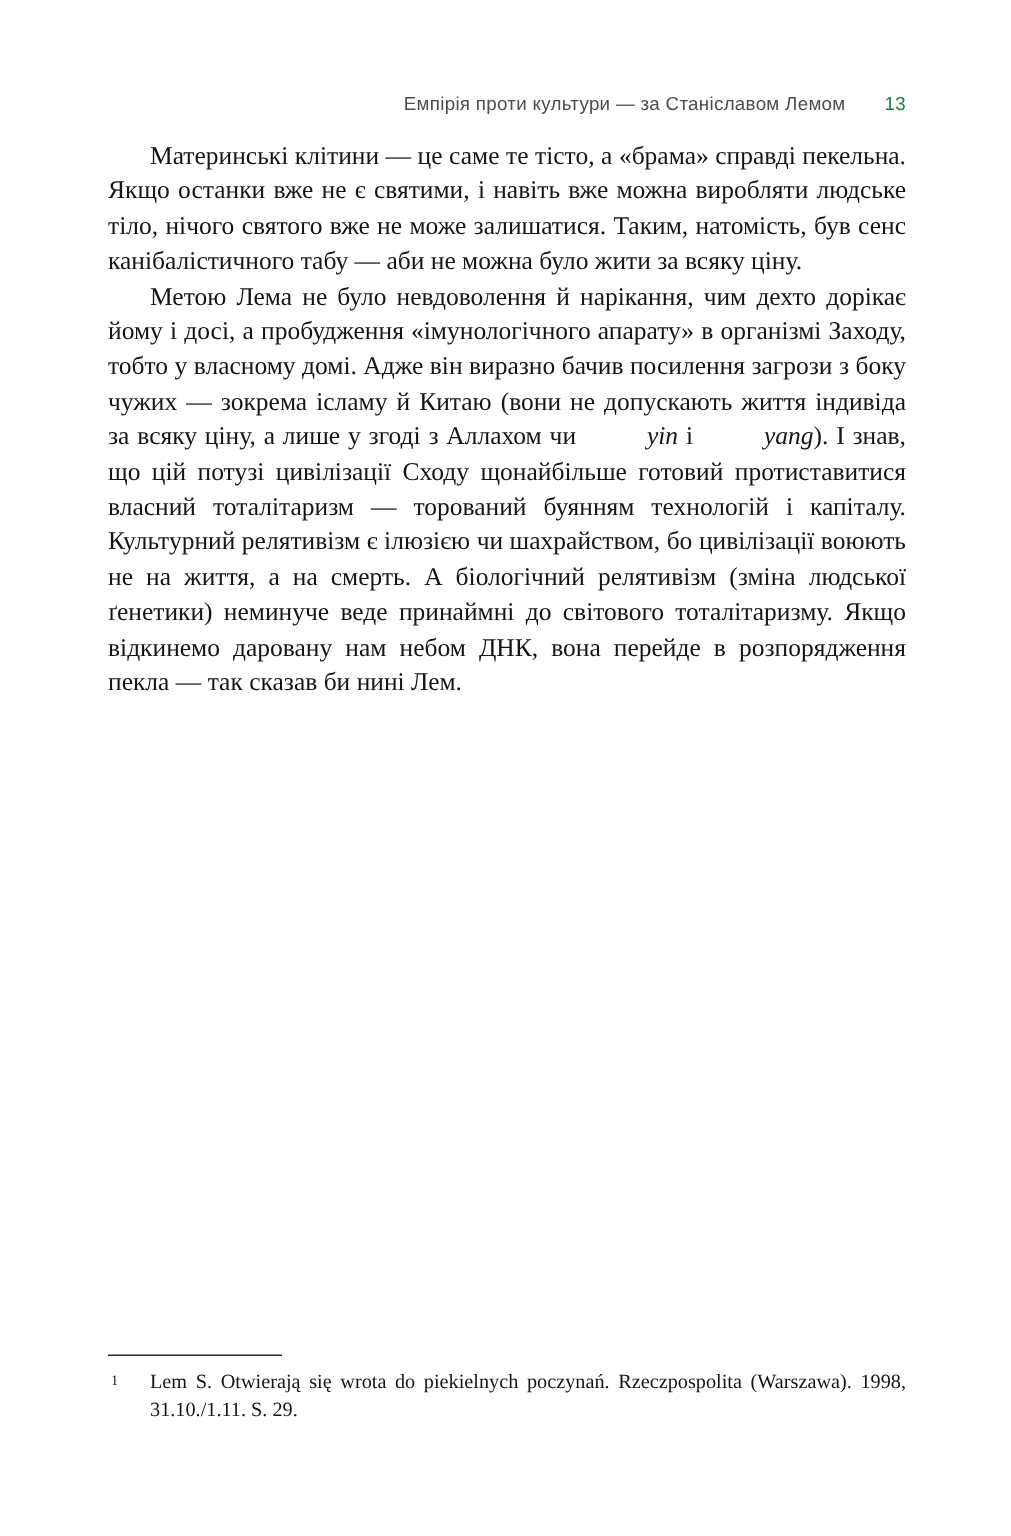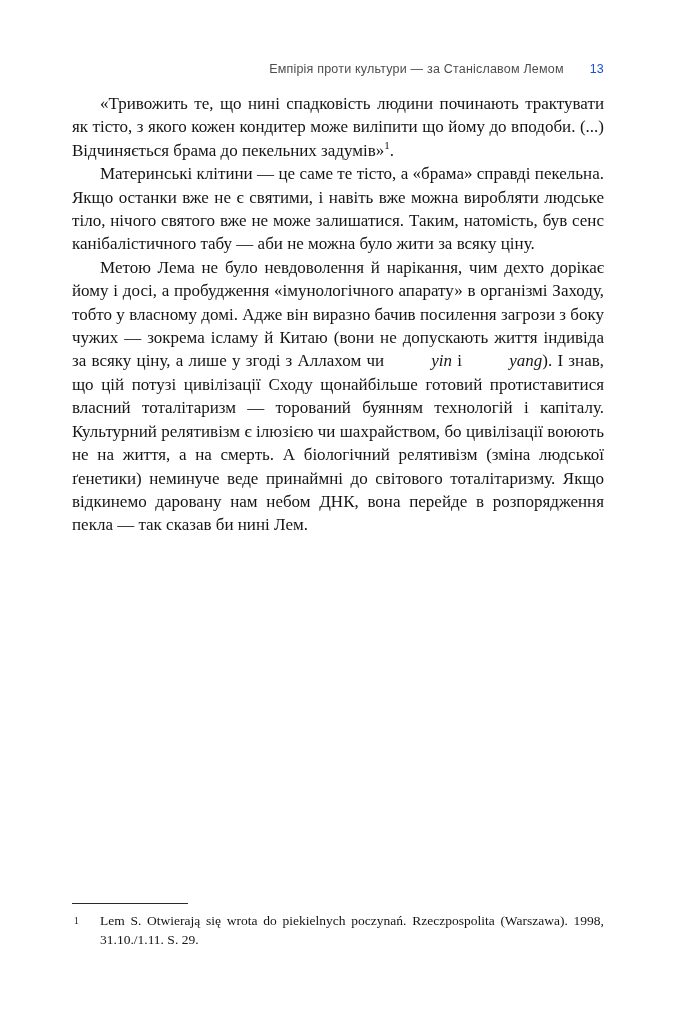--- a/index.html
+++ b/index.html
@@ -27,21 +27,21 @@
     font-family: "Liberation Sans", sans-serif;
     font-size: 12.5px;
     letter-spacing: 0.2px;
     color: #4d4d4d;
   }
   .running-title {
     margin-left: auto;
   }
   .page-number {
     margin-left: 26px;
-    color: #1d4ed8;
+    color: #15803d;
   }
   .body-text {
     position: absolute;
     top: 92px;
     left: 72px;
     width: 532px;
     font-size: 17px;
     line-height: 23.4px;
     text-align: justify;
   }
@@ -94,21 +94,20 @@
 <body>
 
 <div class="page">
 
   <div class="running-header">
     <span class="running-title">Емпірія проти культури — за Станіславом Лемом</span>
     <span class="page-number">13</span>
   </div>
 
   <div class="body-text">
-      <p class="para indent"><span>«Тривожить те, що нині спадковість людини починають трактувати як тісто, з якого кожен кондитер може виліпити що йому до вподоби. (...) Відчиняється брама до пекельних задумів»</span><sup>1</sup><span>.</span></p>
       <p class="para indent"><span>Материнські клітини — це саме те тісто, а «брама» справді пекельна. Якщо останки вже не є святими, і навіть вже можна виробляти людське тіло, нічого святого вже не може залишатися. Таким, натомість, був сенс канібалістичного табу — аби не можна було жити за всяку ціну.</span></p>
       <p class="para indent"><span>Метою Лема не було невдоволення й нарікання, чим дехто дорікає йому і досі, а пробудження «імунологічного апарату» в організмі Заходу, тобто у власному домі. Адже він виразно бачив посилення загрози з боку чужих — зокрема ісламу й Китаю (вони не допускають життя індивіда за всяку ціну, а лише у згоді з Аллахом чи </span><i>yin</i><span> і </span><i>yang</i><span>). І знав, що цій потузі цивілізації Сходу щонайбільше готовий протиставитися власний тоталітаризм — торований буянням технологій і капіталу. Культурний релятивізм є ілюзією чи шахрайством, бо цивілізації воюють не на життя, а на смерть. А біологічний релятивізм (зміна людської ґенетики) неминуче веде принаймні до світового тоталітаризму. Якщо відкинемо даровану нам небом ДНК, вона перейде в розпорядження пекла — так сказав би нині Лем.</span></p>
     </div>
 
   <div class="footnote-separator"></div>
 
   <div class="footnote">
     <div class="footnote-inner">
       <span class="footnote-marker">1</span>
       <span>Lem S. Otwierają się wrota do piekielnych poczynań. Rzeczpospolita (Warszawa). 1998, 31.10./1.11. S. 29.</span>

